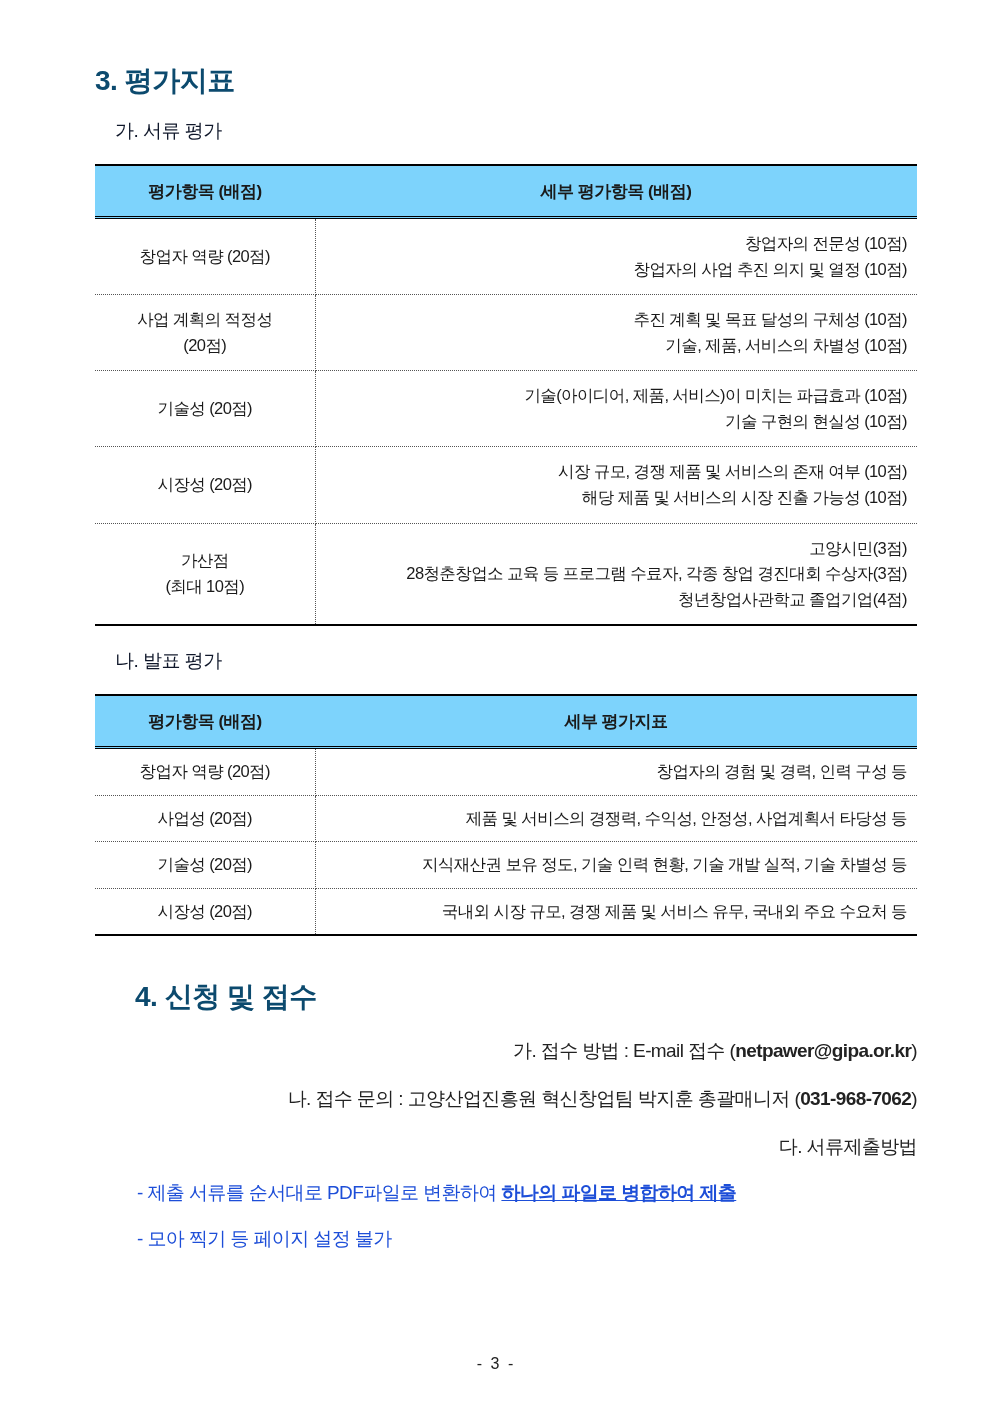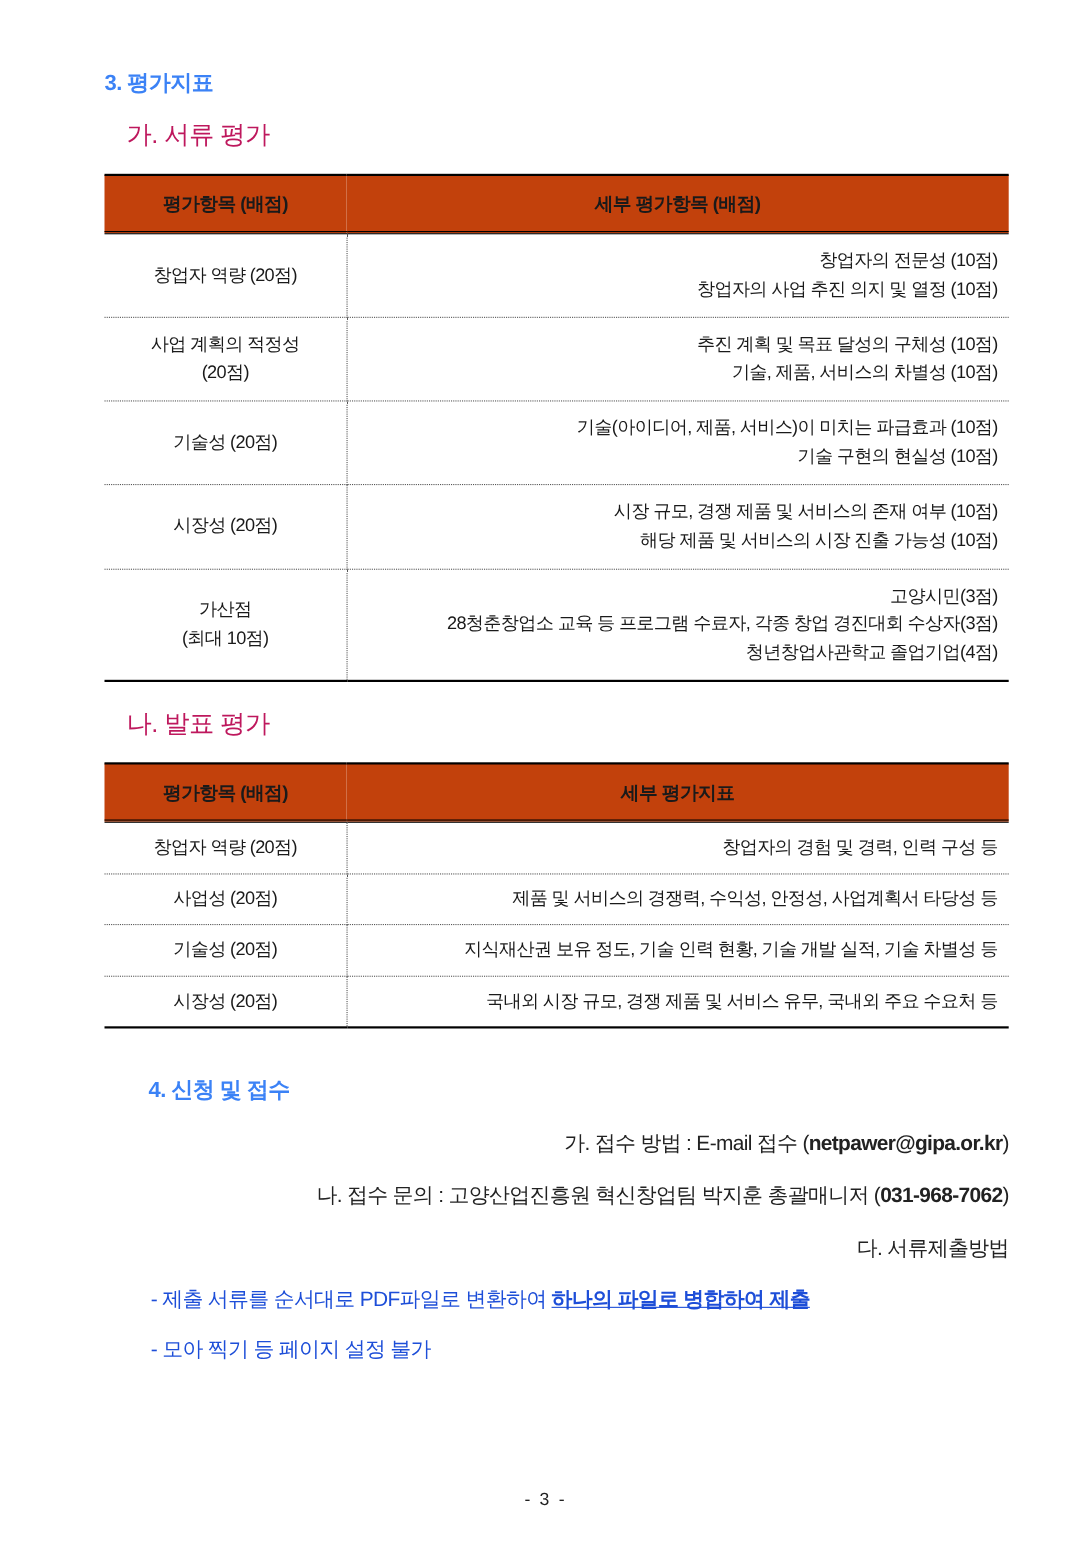--- a/index.html
+++ b/index.html
@@ -15,38 +15,38 @@
     color: #1a1a1a;
     overflow: hidden;
   }
   .content {
     position: absolute;
     left: 95px;
     top: 62px;
     width: 822px;
   }
   .sec-title {
-    font-size: 20px;
-    font-weight: bold;
-    color: #3b82f6;
+    font-size: 28px;
+    font-weight: bold;
+    color: #0c4a6e;
     letter-spacing: -0.5px;
   }
   .subsection-label {
-    font-size: 23px;
+    font-size: 19px;
     margin: 18px 0 20px 20px;
     letter-spacing: -0.5px;
-    color: #be185d;
+    color: #0f172a;
   }
   table.eval-table {
     border-collapse: collapse;
     width: 822px;
     table-layout: fixed;
   }
   table.eval-table thead tr {
-    background: #c2410c;
+    background: #7dd3fc;
     border-radius: 16px;
   }
   table.eval-table thead th {
     font-size: 17px;
     font-weight: bold;
     text-align: center;
     vertical-align: middle;
     height: 50px;
     border-top: 2px solid #000;
     border-bottom: 3px double #000;

